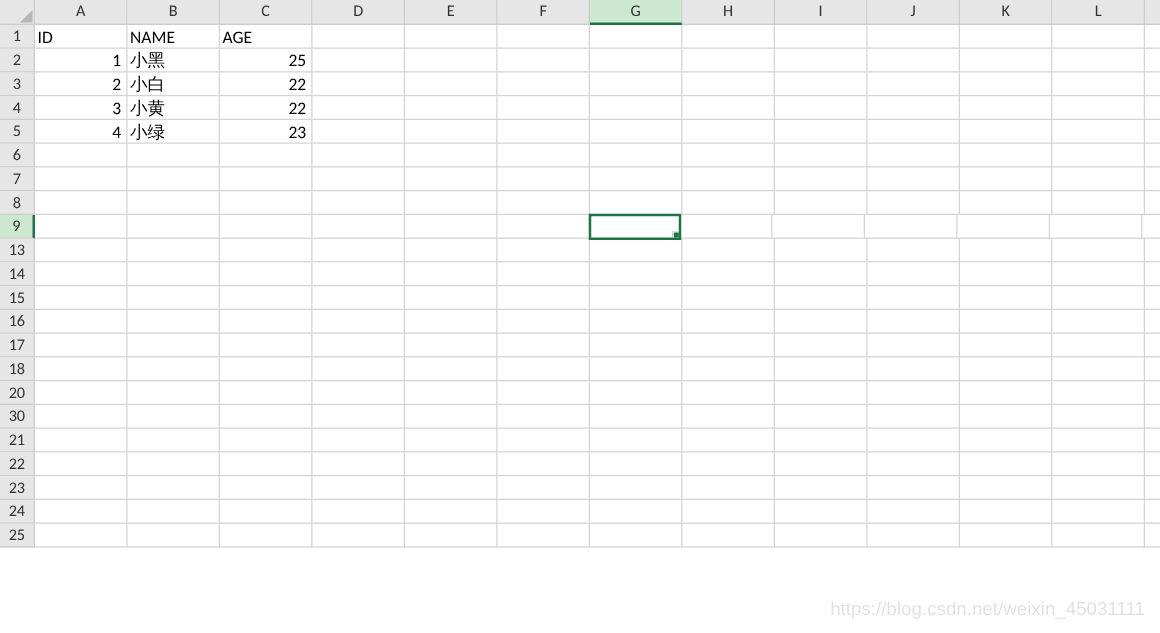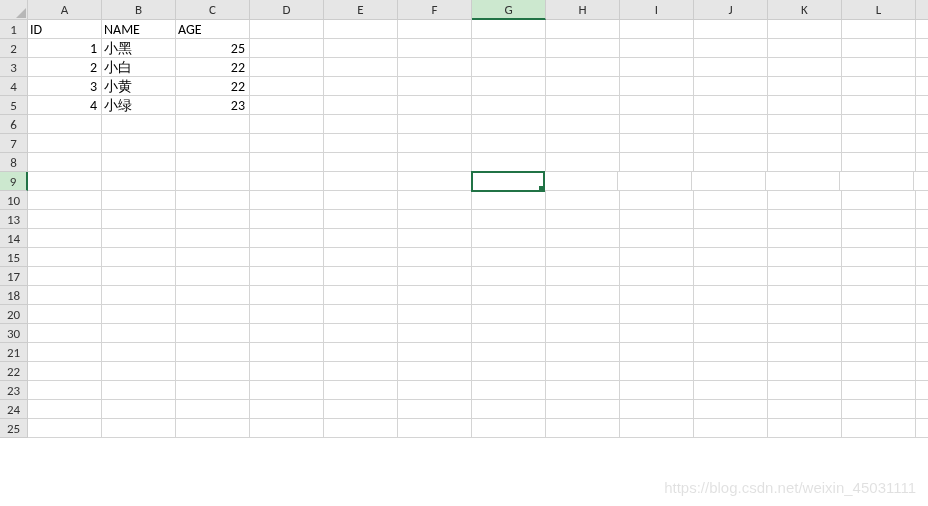--- a/index.html
+++ b/index.html
@@ -291,36 +291,20 @@
         <div class="cell wstd"></div>
         <div class="cell wstd active"></div>
         <div class="cell wstd"></div>
         <div class="cell wstd"></div>
         <div class="cell wstd"></div>
         <div class="cell wstd"></div>
         <div class="cell wstd"></div>
         <div class="cell wstd"></div>
       </div>
       <div class="row">
-        <div class="row-header">10</div>
-        <div class="cell wstd"></div>
-        <div class="cell wstd"></div>
-        <div class="cell wstd"></div>
-        <div class="cell wstd"></div>
-        <div class="cell wstd"></div>
-        <div class="cell wstd"></div>
-        <div class="cell wstd"></div>
-        <div class="cell wstd"></div>
-        <div class="cell wstd"></div>
-        <div class="cell wstd"></div>
-        <div class="cell wstd"></div>
-        <div class="cell wstd"></div>
-        <div class="cell wstd"></div>
-      </div>
-      <div class="row">
         <div class="row-header">13</div>
         <div class="cell wstd"></div>
         <div class="cell wstd"></div>
         <div class="cell wstd"></div>
         <div class="cell wstd"></div>
         <div class="cell wstd"></div>
         <div class="cell wstd"></div>
         <div class="cell wstd"></div>
         <div class="cell wstd"></div>
         <div class="cell wstd"></div>
@@ -340,20 +324,36 @@
         <div class="cell wstd"></div>
         <div class="cell wstd"></div>
         <div class="cell wstd"></div>
         <div class="cell wstd"></div>
         <div class="cell wstd"></div>
         <div class="cell wstd"></div>
         <div class="cell wstd"></div>
       </div>
       <div class="row">
         <div class="row-header">15</div>
+        <div class="cell wstd"></div>
+        <div class="cell wstd"></div>
+        <div class="cell wstd"></div>
+        <div class="cell wstd"></div>
+        <div class="cell wstd"></div>
+        <div class="cell wstd"></div>
+        <div class="cell wstd"></div>
+        <div class="cell wstd"></div>
+        <div class="cell wstd"></div>
+        <div class="cell wstd"></div>
+        <div class="cell wstd"></div>
+        <div class="cell wstd"></div>
+        <div class="cell wstd"></div>
+      </div>
+      <div class="row">
+        <div class="row-header">16</div>
         <div class="cell wstd"></div>
         <div class="cell wstd"></div>
         <div class="cell wstd"></div>
         <div class="cell wstd"></div>
         <div class="cell wstd"></div>
         <div class="cell wstd"></div>
         <div class="cell wstd"></div>
         <div class="cell wstd"></div>
         <div class="cell wstd"></div>
         <div class="cell wstd"></div>

